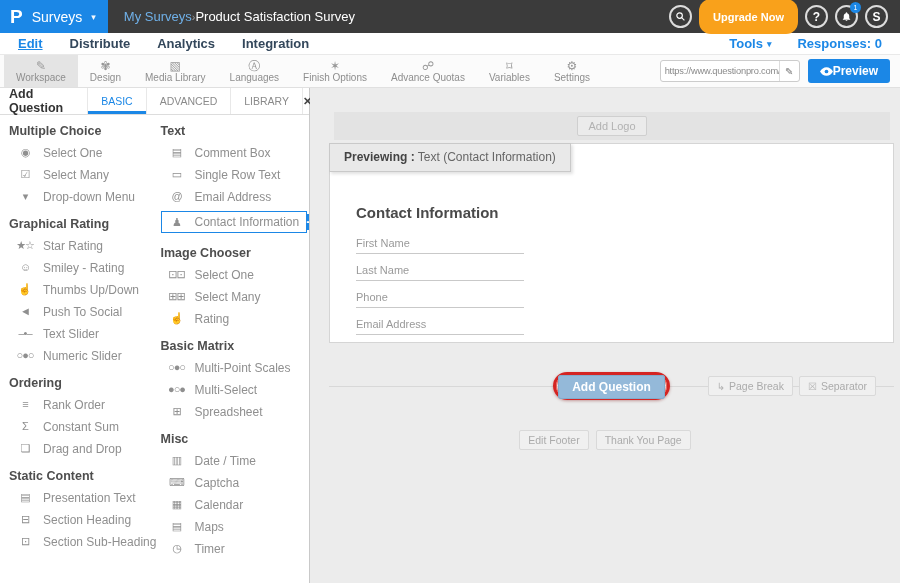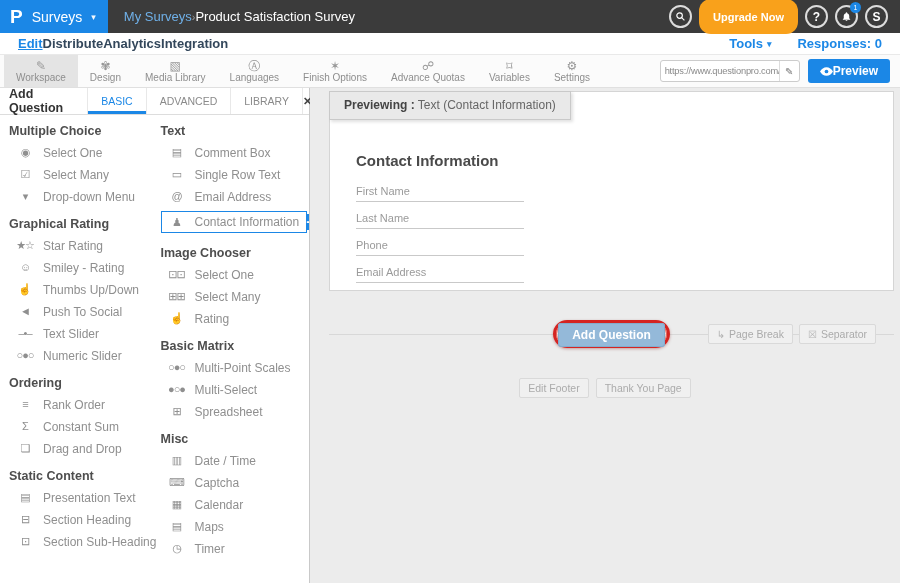--- a/index.html
+++ b/index.html
@@ -21,21 +21,21 @@
     display:flex; align-items:center; justify-content:center; color:#fff; font-size:12px;
     font-weight:bold; cursor:pointer; position:relative; }
   .upgrade-btn { background:#f9a11b; border-radius:12px; height:35px; padding:0 14px; color:#fff;
     font-size:11px; font-weight:bold; display:flex; align-items:center; cursor:pointer; }
   .badge { position:absolute; top:-5px; right:-5px; background:#1b87e6; color:#fff; font-size:7px;
     width:11px; height:11px; border-radius:50%; display:flex; align-items:center; justify-content:center; font-weight:normal; }
 
   
   .nav2 { height:22px; background:#fff; border-bottom:1px solid #e9e9e9; display:flex; align-items:center;
     padding:0 18px; font-size:13px; }
-  .nav-tabs { display:flex; }
+  .nav-tabs { display:flex; gap:27px; }
   .nav-item { color:#33475b; font-weight:700; cursor:pointer; }
   .nav-item.active { color:#1b87e6; text-decoration:underline; }
   .nav-right { margin-left:auto; display:flex; gap:26px; align-items:center; color:#1b87e6; }
   .tools { display:flex; gap:4px; align-items:center; font-size:13px; font-weight:700; cursor:pointer; }
   .responses { font-size:13px; font-weight:700; }
 
   
   .toolbar { height:33px; background:#fbfbfb; border-bottom:1px solid #e0e0e0; display:flex; align-items:stretch; padding-left:4px; }
   .tool { padding:2px 12px; display:flex; flex-direction:column; align-items:center; justify-content:center;
     gap:0px; cursor:pointer; }
@@ -353,20 +353,23 @@
             <div class="qitem">
               <span class="qicon">◷</span>
               <span class="qlabel">Timer</span>
             </div>
           </div>
         </div>
       </div>
   </div>
 
   <div class="canvas">
+    <div class="logo-band">
+      <span class="add-logo-btn">Add Logo</span>
+    </div>
     <div class="card">
       <div class="preview-tab">
         <b>Previewing :</b>
         <span>Text (Contact Information)</span>
       </div>
       <div class="qform">
         <div class="qform-title">Contact Information</div>
         <div>
             <div class="cfield">First Name</div>
             <div class="cfield">Last Name</div>

